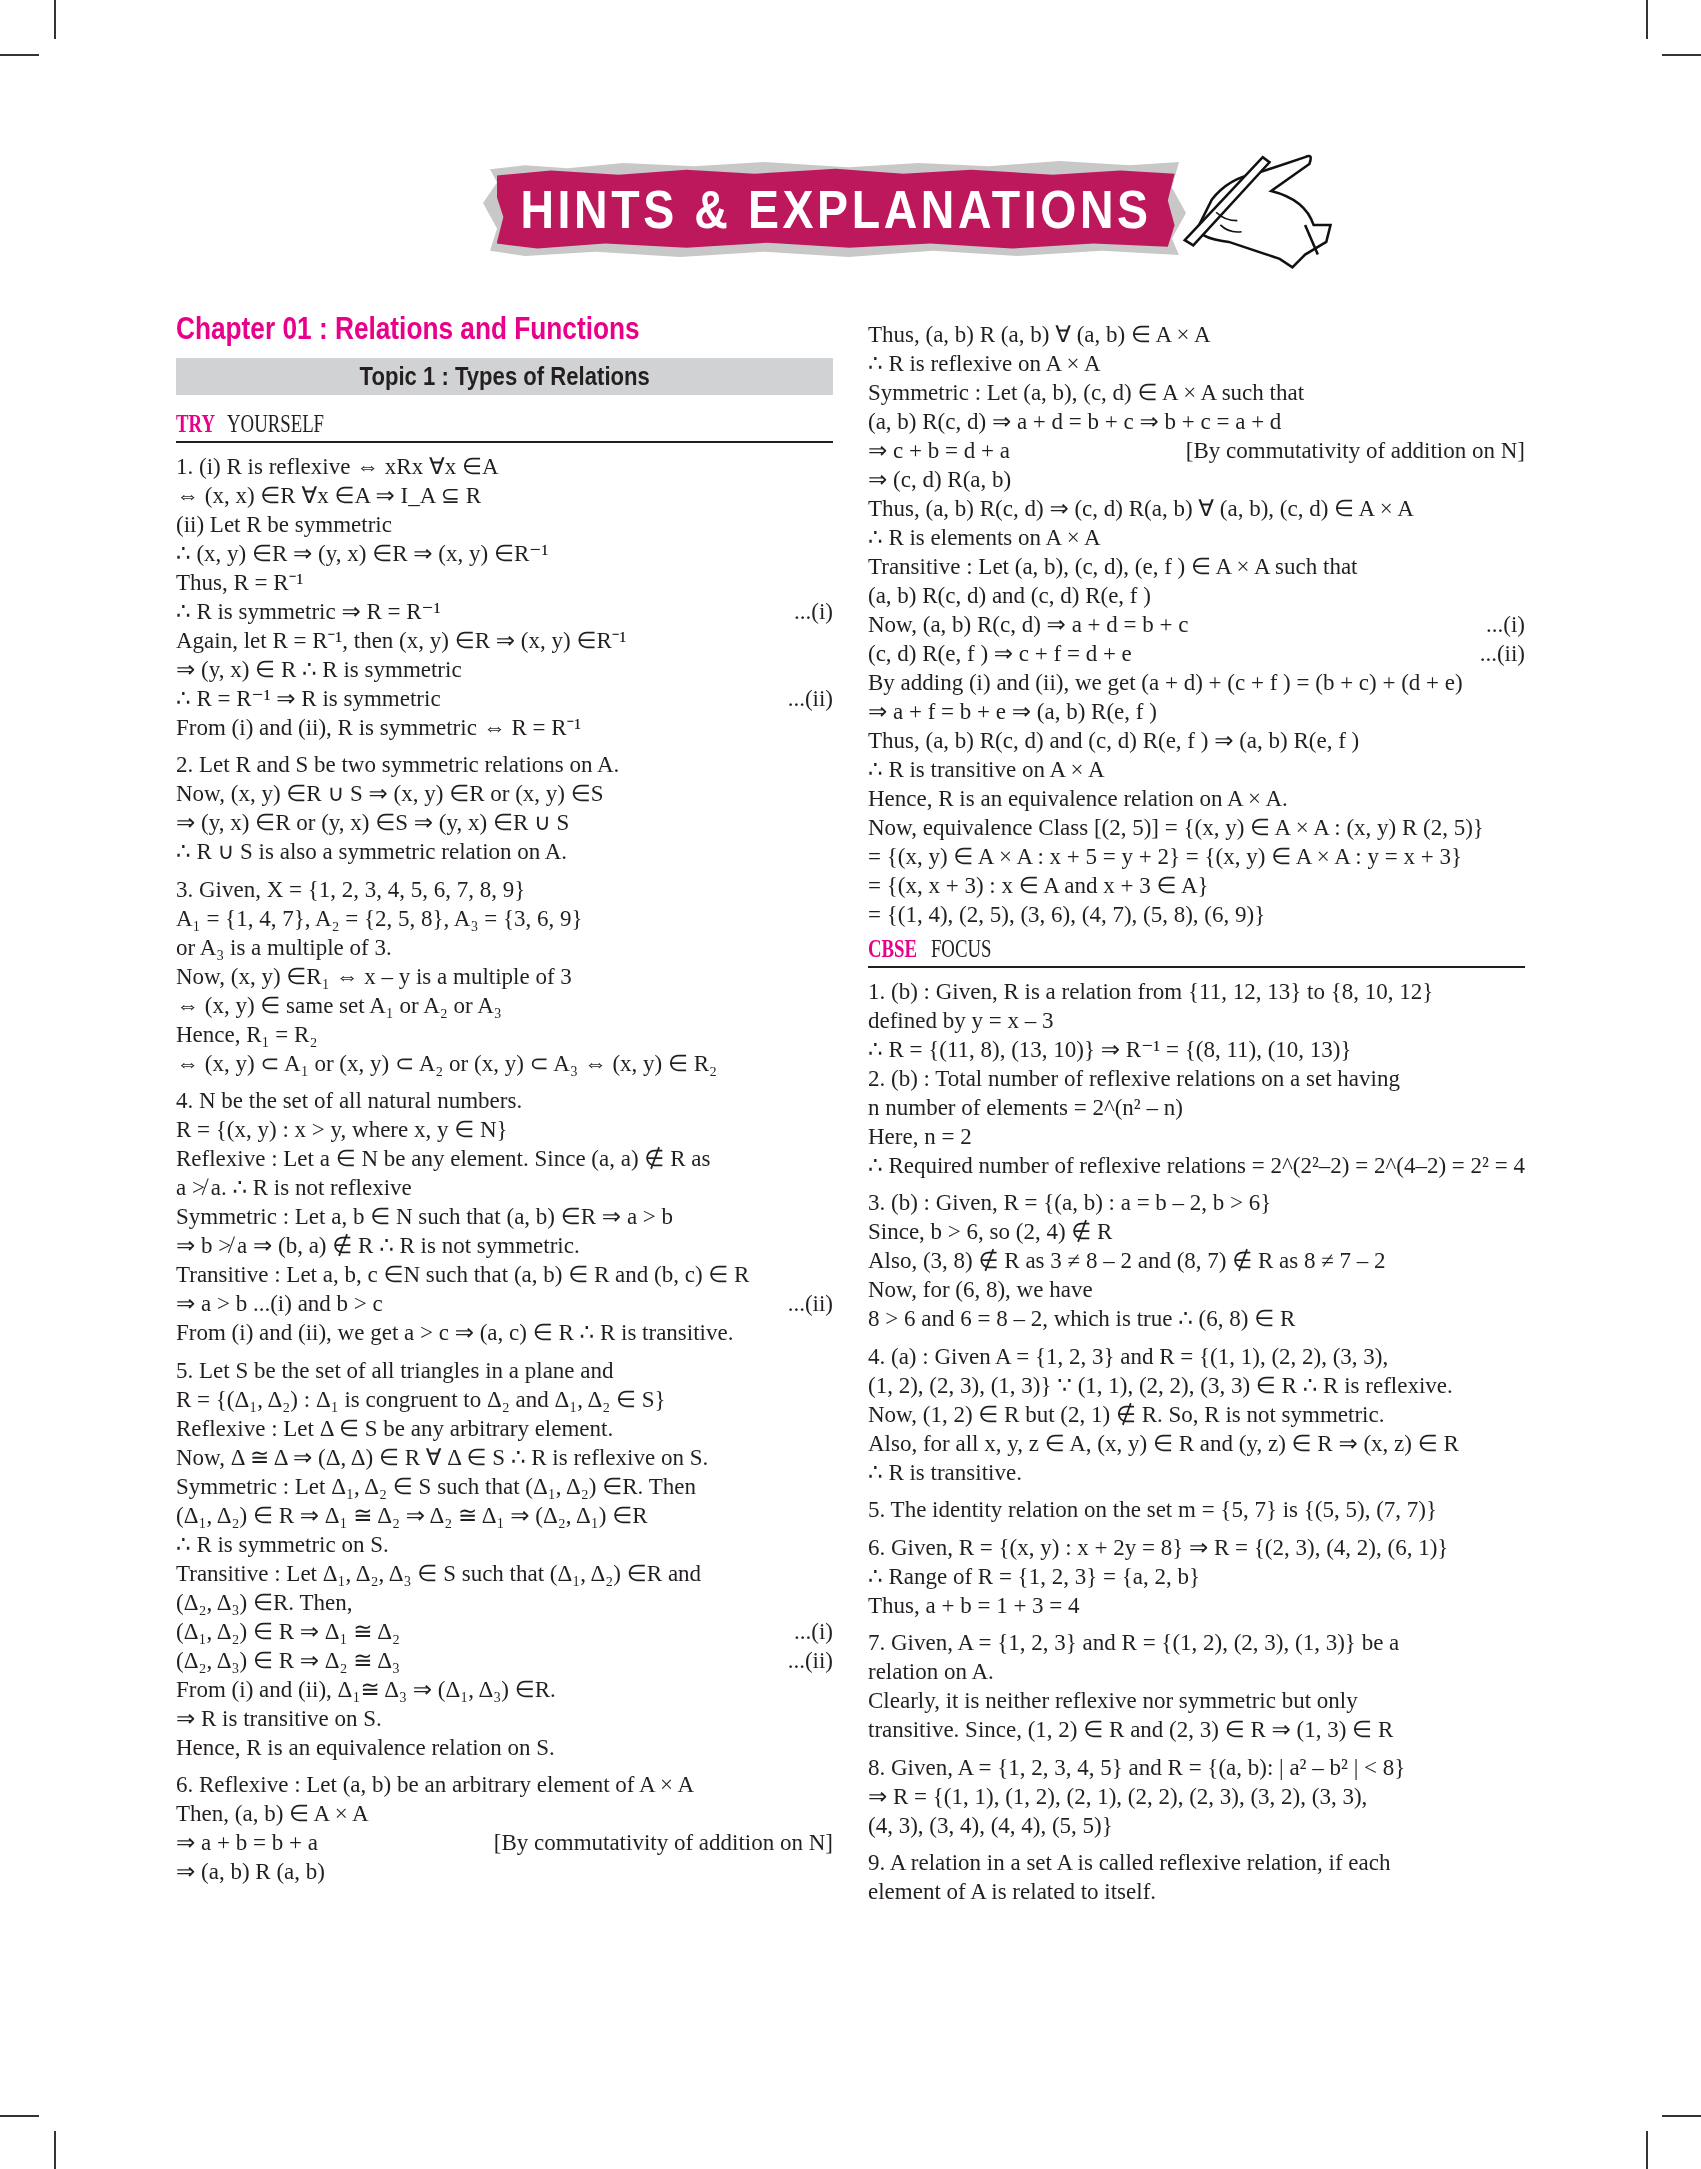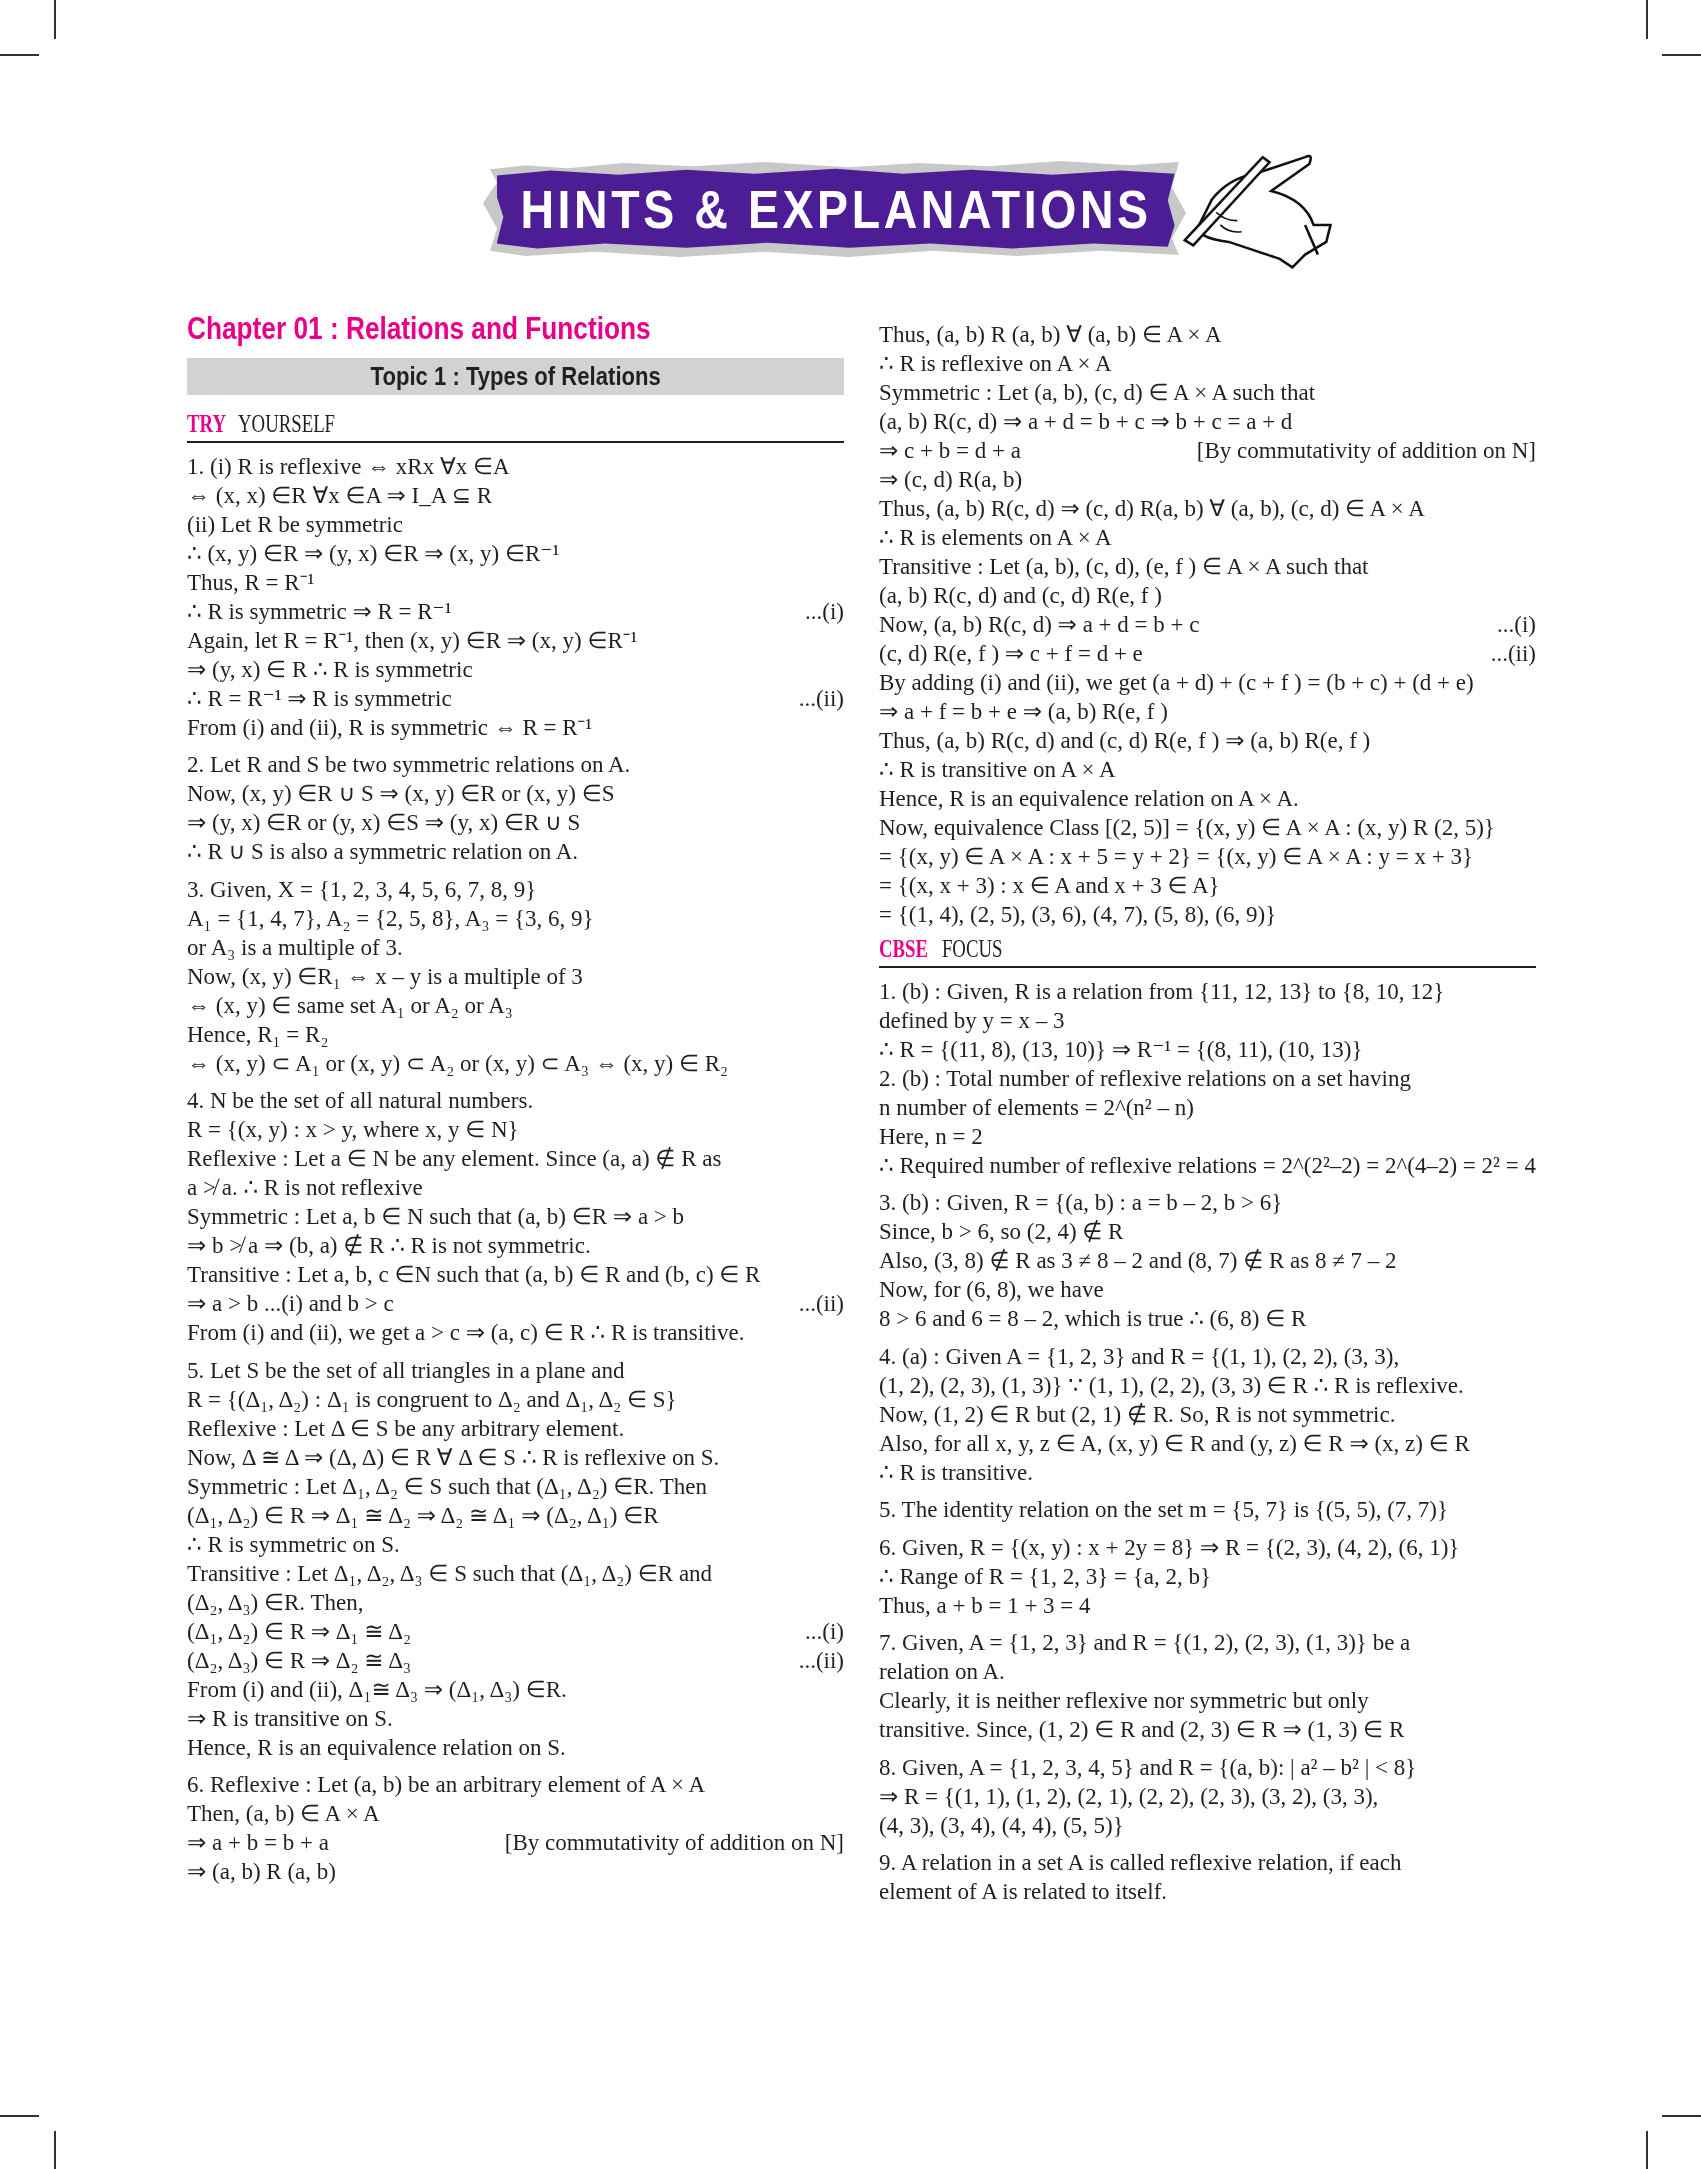--- a/index.html
+++ b/index.html
@@ -2,26 +2,26 @@
 <html style="font-size:13.6px"><head>
 <meta charset="utf-8">
 <style>
   html, body { margin:0; padding:0; background:#ffffff; }
   body { width:1701px; height:2170px; position:relative; overflow:hidden;
          font-family:"Liberation Serif", serif; color:#231f20; }
   .crop { position:absolute; background:#333; }
   .banner-wrap { position:absolute; left:483px; top:157px; width:712px; height:110px; }
   .banner-shadow { position:absolute; left:0; top:0; width:703px; height:102px; background:#c8c8c8;
      clip-path: polygon(1% 12%, 6% 8%, 12% 11%, 20% 6%, 30% 9%, 40% 5%, 52% 10%, 62% 6%, 72% 9%, 82% 4%, 92% 8%, 99% 5%, 98% 30%, 100% 55%, 98% 80%, 99% 96%, 88% 92%, 76% 97%, 64% 92%, 52% 98%, 40% 93%, 28% 98%, 16% 93%, 6% 97%, 1% 92%, 2% 70%, 0% 45%, 2% 25%); }
-  .banner { position:absolute; left:13.6px; top:10.2px; width:678px; height:83px; background:#4c1d95;
+  .banner { position:absolute; left:13.6px; top:10.2px; width:678px; height:83px; background:#be185d;
      clip-path: polygon(0% 10%, 8% 4%, 18% 9%, 28% 3%, 38% 8%, 50% 2%, 60% 8%, 70% 3%, 82% 9%, 92% 4%, 100% 8%, 99% 40%, 100% 70%, 99% 96%, 88% 92%, 76% 98%, 64% 92%, 52% 97%, 40% 91%, 28% 97%, 16% 92%, 6% 98%, 0% 92%, 1% 60%, 0% 35%); 
      display:flex; align-items:center; justify-content:center; }
   .banner span { color:#fff; font-family:"Liberation Sans", sans-serif; font-weight:bold; font-size:54px; letter-spacing:4.2px; transform:scaleX(0.86); white-space:nowrap; }
   .hand { position:absolute; left:1178px; top:140px; width:161px; height:136px; }
-  .col { position:absolute; top:314px; width:657px; font-size:23px; line-height:29px;margin-left:11px; }
+  .col { position:absolute; top:314px; width:657px; font-size:23px; line-height:29px; }
   .left { left:176px; }
   .right { left:868px; top:320px; }
   .chapter { font-family:"Liberation Sans", sans-serif; font-weight:bold; color:#e8008a; font-size:32px; transform:scaleX(0.82); transform-origin:left; white-space:nowrap; margin:0 0 15.3px 0; }
   .topic { background:#d1d2d4; text-align:center; height:37px; line-height:37px; margin-bottom:13.6px; }
   .topic span { display:inline-block; font-family:"Liberation Sans", sans-serif; font-weight:bold; font-size:26px; transform:scaleX(0.85); color:#231f20; }
   .sect { font-family:Liberation Serif, serif; font-weight:bold; font-size:26px; border-bottom:2.5px solid #231f20; padding-bottom:3.4px; margin-bottom:8.5px; white-space:nowrap; }
   .sect .pink { color:#e8008a; }
   .sect .dark { font-weight:normal; color:#231f20; }
   .sect span { display:inline-block; transform:scaleX(0.85); transform-origin:left; }
   .line { white-space:nowrap; overflow:hidden; }

